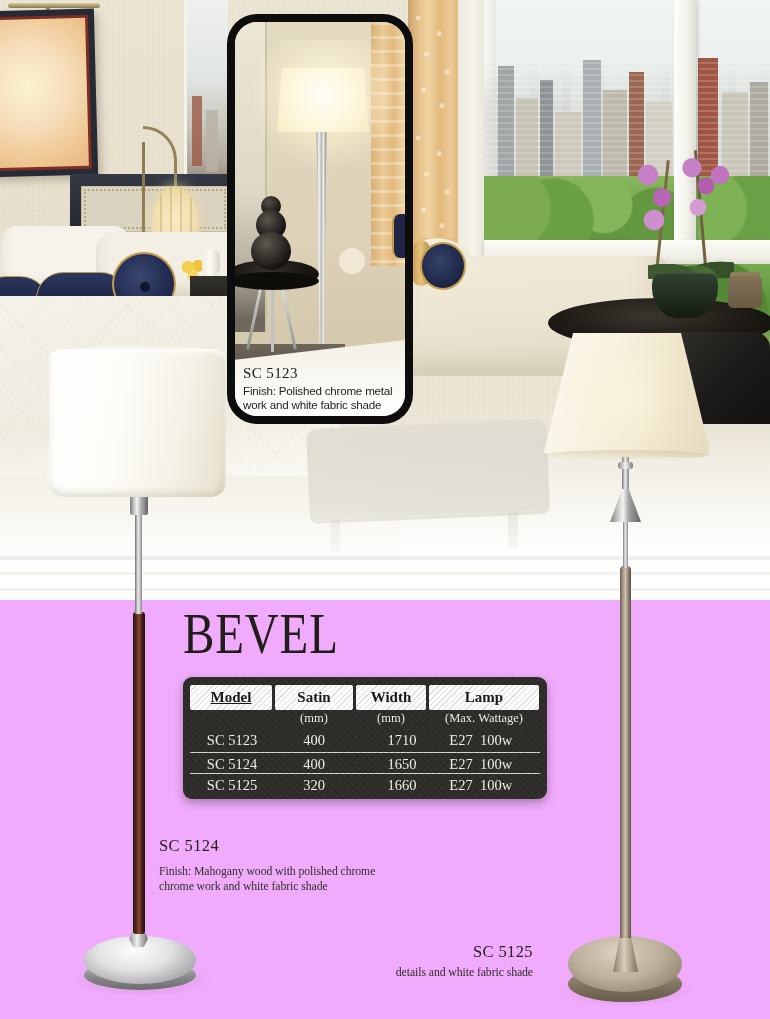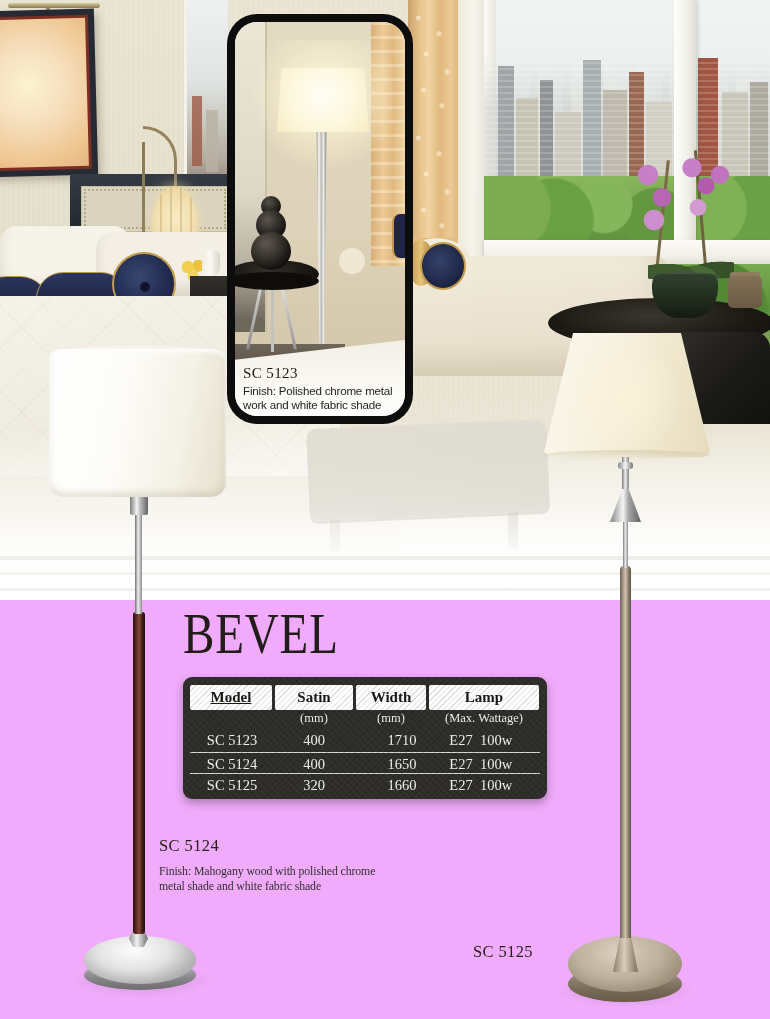--- a/index.html
+++ b/index.html
@@ -512,23 +512,24 @@
       <span class="c-lamp">E27</span>
       <span class="c-watt">100w</span>
     </div>
     <div class="spec-tex"></div>
   </div>
 
   <div class="prod-label label-5124">
     <div class="pl-model">SC 5124</div>
     <div class="pl-finish-wrap">
       <div class="pl-finish">Finish: Mahogany wood with polished chrome</div>
-      <div class="pl-finish">metal shade and white fabric shade</div>
+      <div class="pl-finish">chrome work and white fabric shade</div>
     </div>
   </div>
 
   <div class="prod-label label-5125">
     <div class="pl-model">SC 5125</div>
     <div class="pl-finish-wrap">
+      <div class="pl-finish">details and white fabric shade</div>
     </div>
   </div>
 
 </div>
 
 </body></html>

